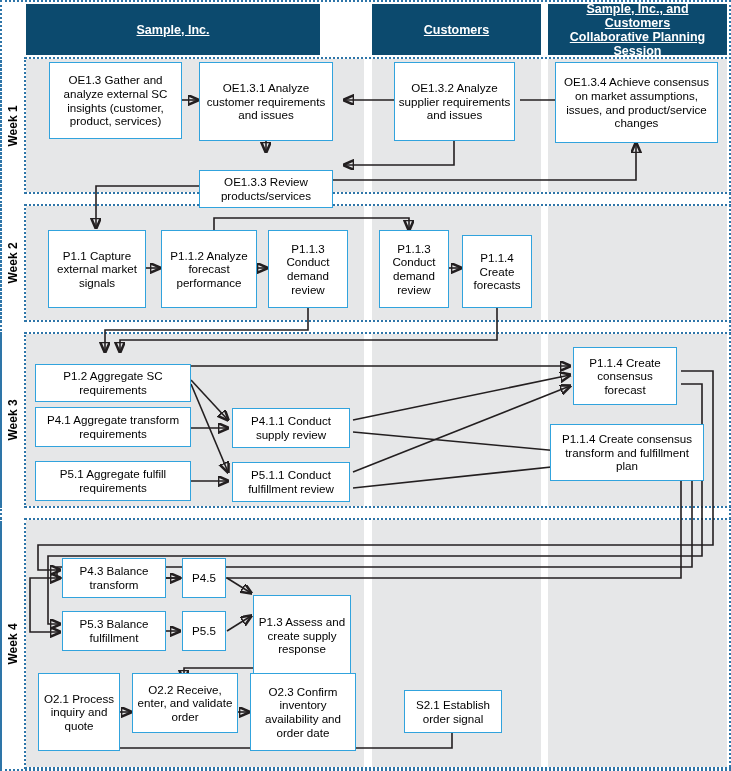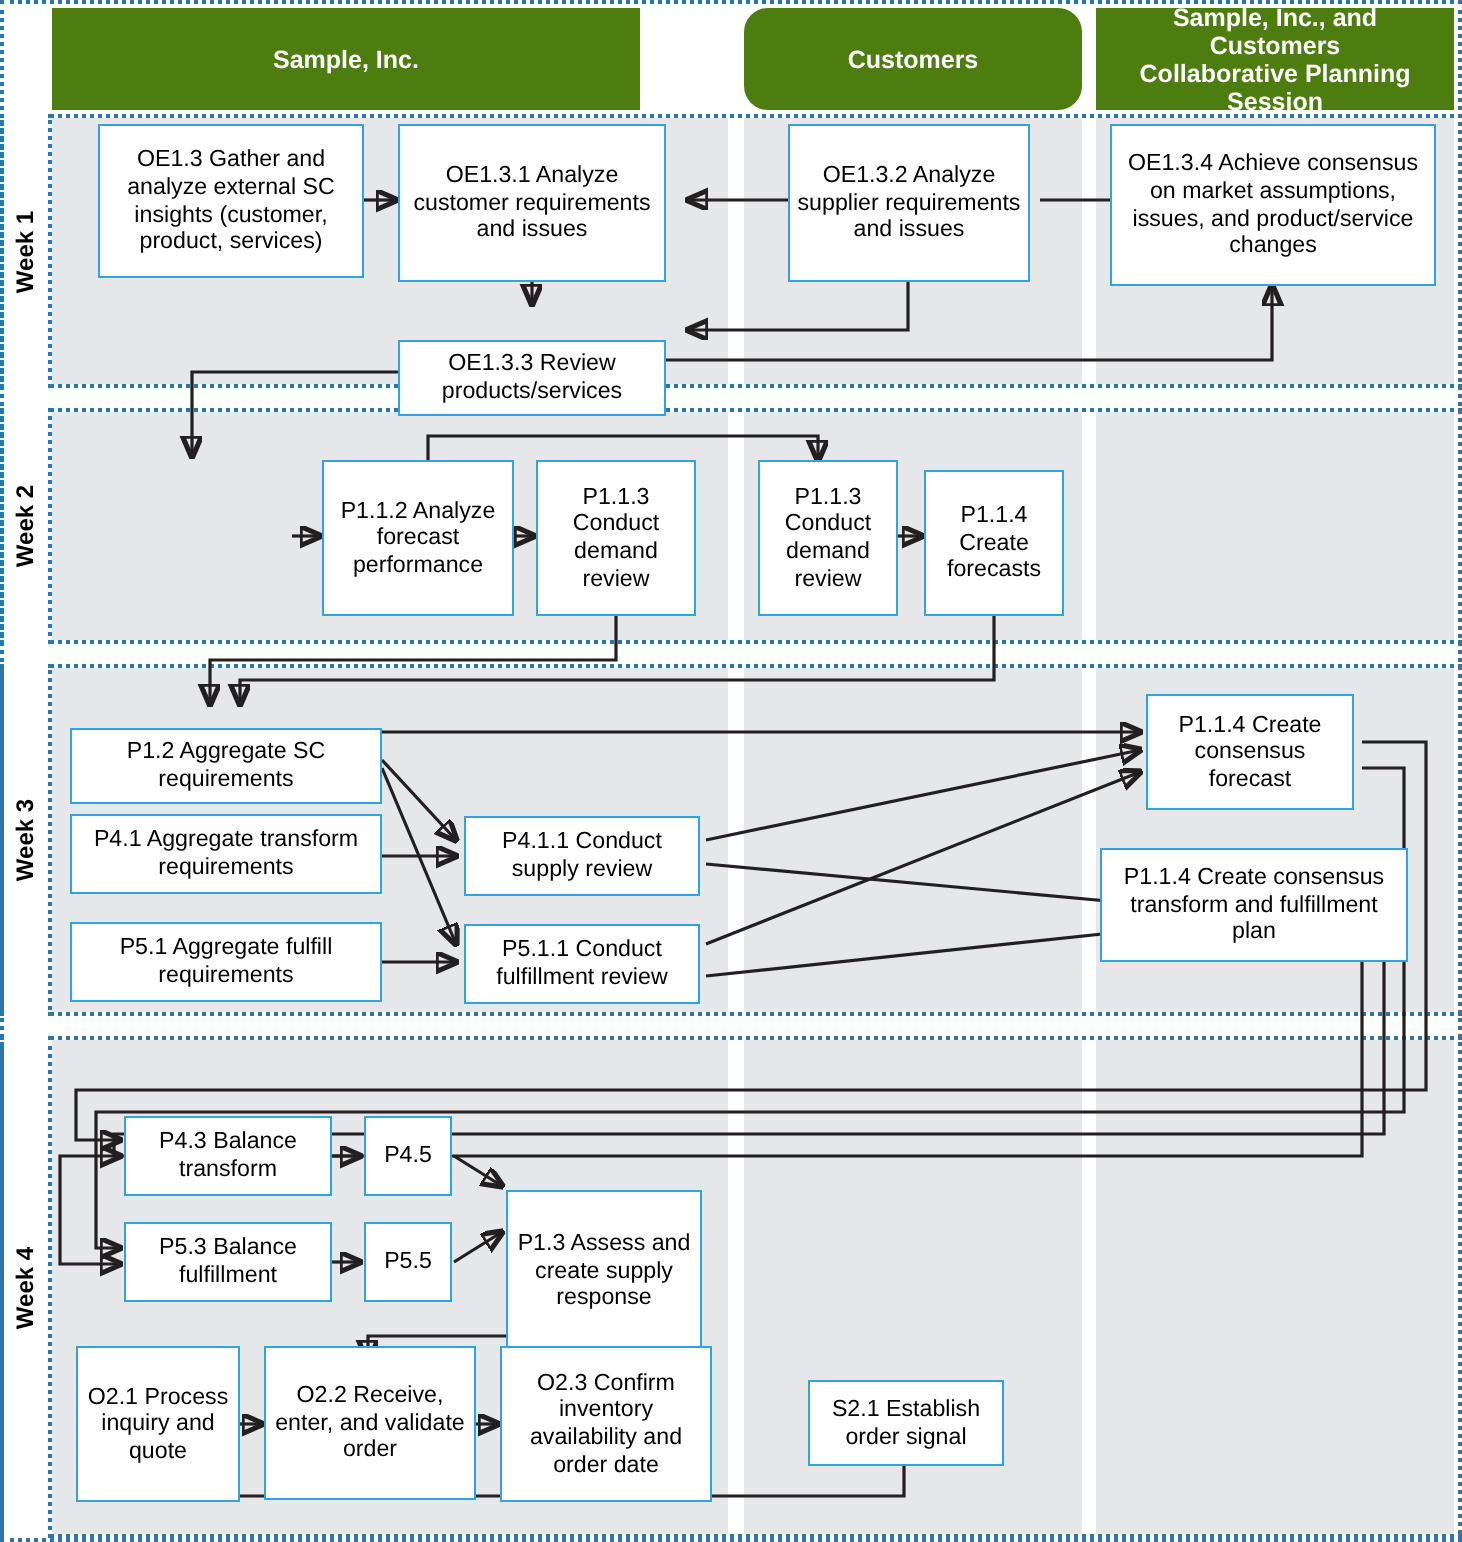--- a/index.html
+++ b/index.html
@@ -9,31 +9,32 @@
     position:relative;
     width:731px;
     height:771px;
     background:#ffffff;
     overflow:hidden;
   }
 
   
   .lane-head{
     position:absolute;
-    background:#4d7c0f;
+    background:#0c4a6e;
     color:#ffffff;
     font-weight:bold;
     font-size:12.5px;
     line-height:14px;
     display:flex;
     align-items:center;
     justify-content:center;
     text-align:center;
     padding:0 20px;
     box-sizing:border-box;
+    text-decoration:underline;
   }
 
   
   .row-band{
     position:absolute;
     left:0;
     border-top:2px dotted #2E75A8;
     border-bottom:2px dotted #2E75A8;
     box-sizing:border-box;
   }
@@ -101,21 +102,21 @@
   }
 </style>
 </head>
 <body>
 
 <div id="canvas">
 
   <div class="lane-head" style="left:26px; top:4px; width:294px; height:51px;">
     <span>Sample, Inc.</span>
   </div>
-  <div class="lane-head" style="left:372px; top:4px; width:169px; height:51px;border-radius:12px;">
+  <div class="lane-head" style="left:372px; top:4px; width:169px; height:51px;">
     <span>Customers</span>
   </div>
   <div class="lane-head" style="left:548px; top:4px; width:179px; height:51px;">
     <span>Sample, Inc., and Customers Collaborative Planning Session</span>
   </div>
 
   <div class="row-band" style="top:57px; width:731px; height:137px;"></div>
   <div class="row-band" style="top:204px; width:731px; height:118px;"></div>
   <div class="row-band" style="top:332px; width:731px; height:176px;"></div>
   <div class="row-band" style="top:518px; width:731px; height:251px;"></div>
@@ -229,20 +230,23 @@
   <div class="box" style="left:199px; top:152px; width:134px; height:38px;margin-top:18px;">
     <span>OE1.3.3 Review products/services</span>
   </div>
   <div class="box" style="left:394px; top:62px; width:121px; height:79px;">
     <span>OE1.3.2 Analyze supplier requirements and issues</span>
   </div>
   <div class="box" style="left:555px; top:62px; width:163px; height:81px;">
     <span>OE1.3.4 Achieve consensus on market assumptions, issues, and product/service changes</span>
   </div>
 
+  <div class="box" style="left:48px; top:230px; width:98px; height:78px;">
+    <span>P1.1 Capture external market signals</span>
+  </div>
   <div class="box" style="left:161px; top:230px; width:96px; height:78px;">
     <span>P1.1.2 Analyze forecast performance</span>
   </div>
   <div class="box" style="left:268px; top:230px; width:80px; height:78px;">
     <span>P1.1.3 Conduct demand review</span>
   </div>
   <div class="box" style="left:379px; top:230px; width:70px; height:78px;">
     <span>P1.1.3 Conduct demand review</span>
   </div>
   <div class="box" style="left:462px; top:235px; width:70px; height:73px;">
@@ -282,21 +286,21 @@
   </div>
   <div class="box" style="left:182px; top:611px; width:44px; height:40px;">
     <span>P5.5</span>
   </div>
   <div class="box" style="left:253px; top:563px; width:98px; height:81px;margin-top:32px;">
     <span>P1.3 Assess and create supply response</span>
   </div>
   <div class="box" style="left:38px; top:673px; width:82px; height:78px;">
     <span>O2.1 Process inquiry and quote</span>
   </div>
-  <div class="box" style="left:132px; top:673px; width:106px; height:77px;">
+  <div class="box" style="left:132px; top:673px; width:106px; height:60px;">
     <span>O2.2 Receive, enter, and validate order</span>
   </div>
   <div class="box" style="left:250px; top:673px; width:106px; height:78px;">
     <span>O2.3 Confirm inventory availability and order date</span>
   </div>
   <div class="box" style="left:404px; top:690px; width:98px; height:43px;">
     <span>S2.1 Establish order signal</span>
   </div>
 
   <div class="outer-frame"></div>

